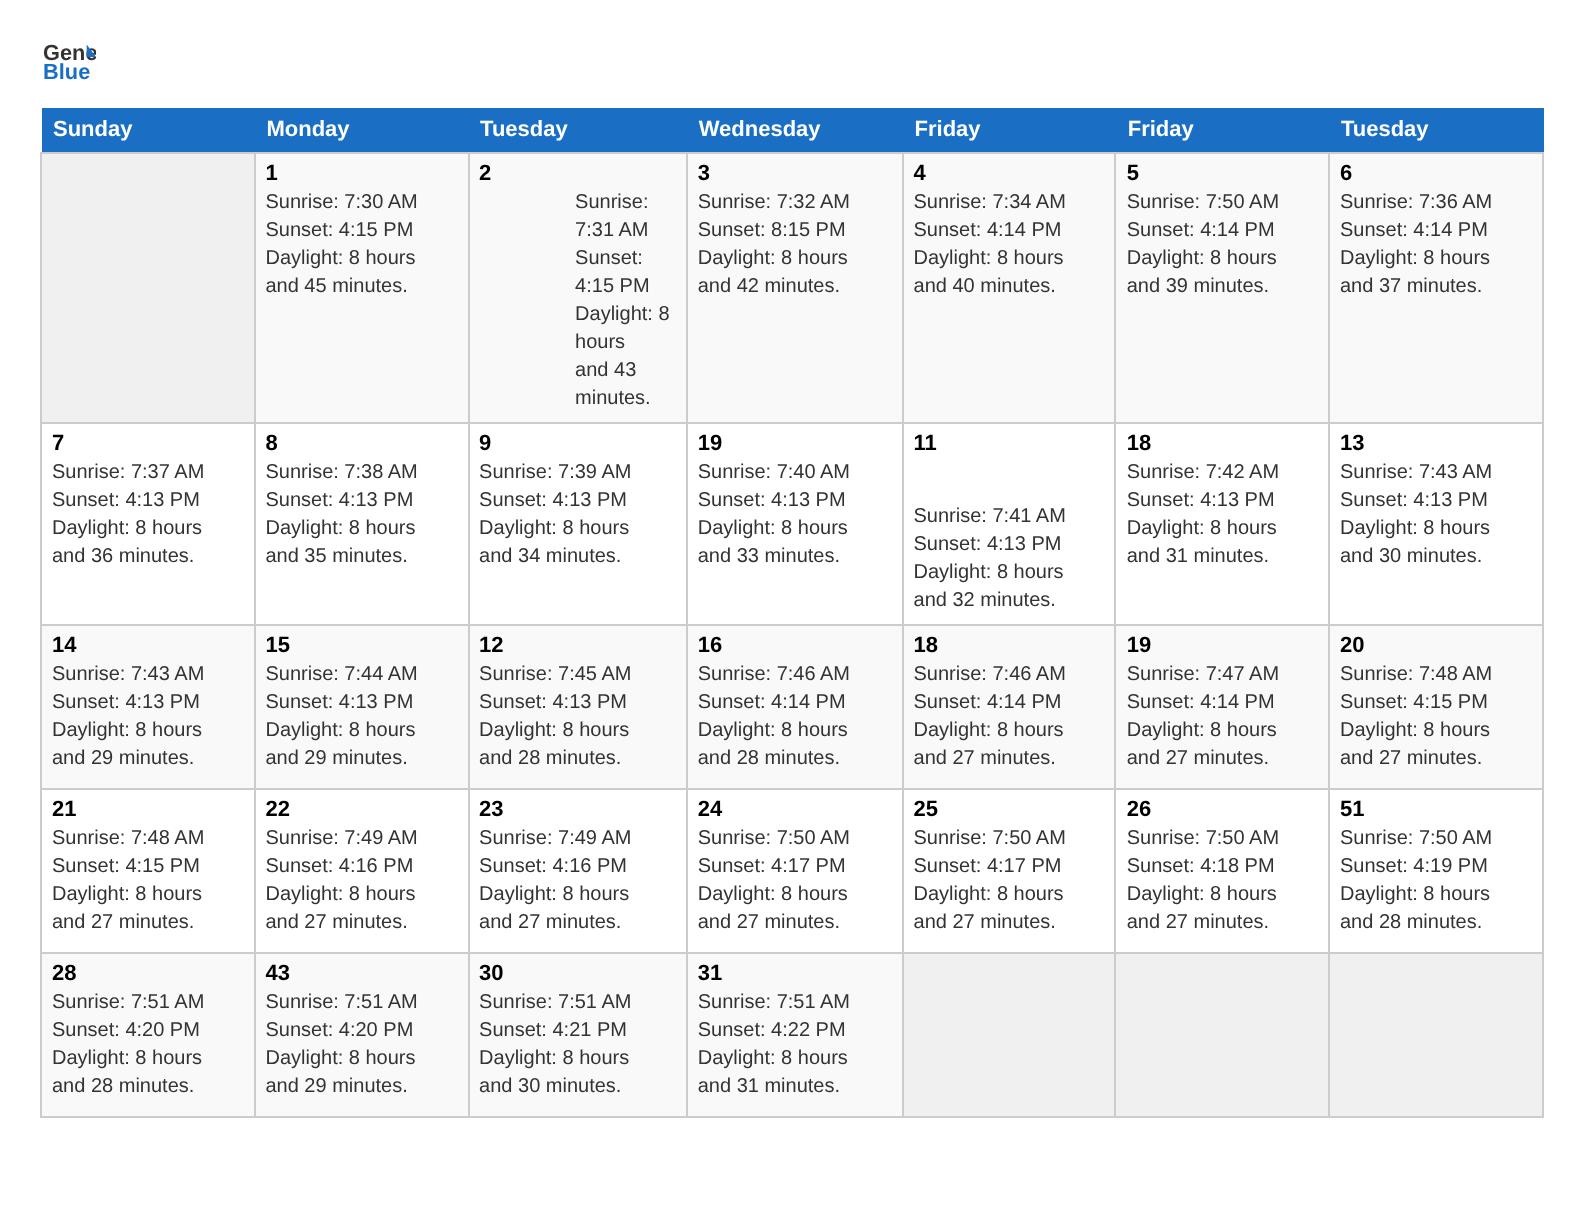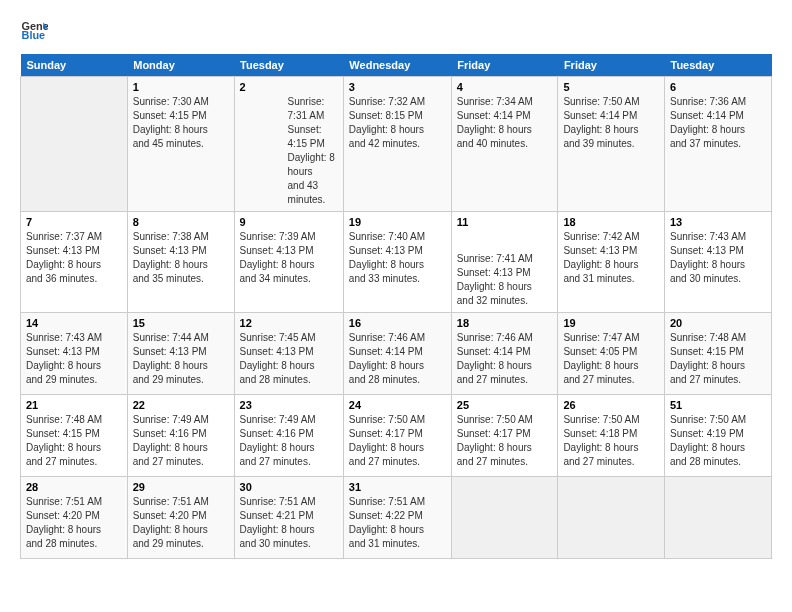--- a/index.html
+++ b/index.html
@@ -246,21 +246,21 @@
           <td>
             <span class="day-num">18</span>
             <div class="day-info" style="white-space: pre-line;">Sunrise: 7:46 AM
 Sunset: 4:14 PM
 Daylight: 8 hours
 and 27 minutes.</div>
           </td>
           <td>
             <span class="day-num">19</span>
             <div class="day-info" style="white-space: pre-line;">Sunrise: 7:47 AM
-Sunset: 4:05 PM
+Sunset: 4:14 PM
 Daylight: 8 hours
 and 27 minutes.</div>
           </td>
           <td>
             <span class="day-num">20</span>
             <div class="day-info" style="white-space: pre-line;">Sunrise: 7:48 AM
 Sunset: 4:15 PM
 Daylight: 8 hours
 and 27 minutes.</div>
           </td>
@@ -318,21 +318,21 @@
         </tr>
         <tr>
           <td>
             <span class="day-num">28</span>
             <div class="day-info" style="white-space: pre-line;">Sunrise: 7:51 AM
 Sunset: 4:20 PM
 Daylight: 8 hours
 and 28 minutes.</div>
           </td>
           <td>
-            <span class="day-num">29</span>
+            <span class="day-num">43</span>
             <div class="day-info" style="white-space: pre-line;">Sunrise: 7:51 AM
 Sunset: 4:20 PM
 Daylight: 8 hours
 and 29 minutes.</div>
           </td>
           <td>
             <span class="day-num">30</span>
             <div class="day-info" style="white-space: pre-line;">Sunrise: 7:51 AM
 Sunset: 4:21 PM
 Daylight: 8 hours

